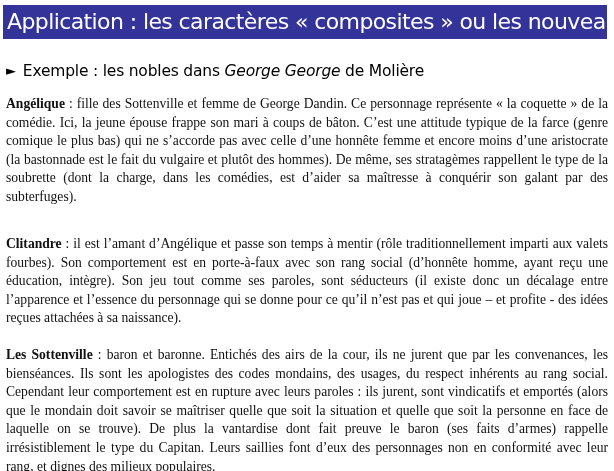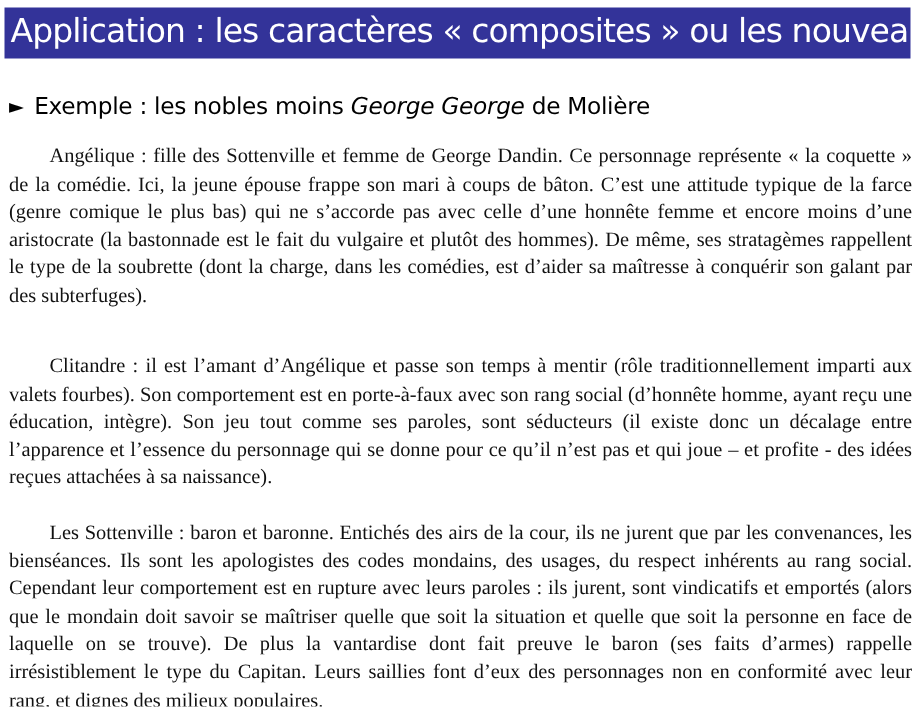--- a/index.html
+++ b/index.html
@@ -54,35 +54,34 @@
       left: 6px;
       width: 602px;
       font-family: "Liberation Serif", serif;
       font-size: 13.6px;
       line-height: 18.6px;
       color: #111111;
       text-align: justify;
       margin: 0;
     }
     .para b {
-      font-weight: normal;
-      margin-left: 27px;
+      font-weight: bold;
     }
     #para-angelique { top: 95px; }
     #para-clitandre { top: 235px; }
     #para-sottenville { top: 346px; }
   </style>
 </head>
 <body>
 
 <div class="title-bar">
   <span>Application : les caractères « composites » ou les nouveaux ridicules</span>
 </div>
 
 <div class="subheading">
-  <span class="bullet">►</span><span>Exemple : les nobles moins </span><em>George George</em><span> de Molière</span>
+  <span class="bullet">►</span><span>Exemple : les nobles dans </span><em>George George</em><span> de Molière</span>
 </div>
 
 <p class="para" id="para-angelique"><b>Angélique</b><span> : </span><span>fille des Sottenville et femme de George Dandin. Ce personnage représente « la coquette » de la comédie. Ici, la jeune épouse frappe son mari à coups de bâton. C’est une attitude typique de la farce (genre comique le plus bas) qui ne s’accorde pas avec celle d’une honnête femme et encore moins d’une aristocrate (la bastonnade est le fait du vulgaire et plutôt des hommes). De même, ses stratagèmes rappellent le type de la soubrette (dont la charge, dans les comédies, est d’aider sa maîtresse à conquérir son galant par des subterfuges).</span></p>
 
 <p class="para" id="para-clitandre"><b>Clitandre</b><span> : </span><span>il est l’amant d’Angélique et passe son temps à mentir (rôle traditionnellement imparti aux valets fourbes). Son comportement est en porte-à-faux avec son rang social (d’honnête homme, ayant reçu une éducation, intègre). Son jeu tout comme ses paroles, sont séducteurs (il existe donc un décalage entre l’apparence et l’essence du personnage qui se donne pour ce qu’il n’est pas et qui joue – et profite - des idées reçues attachées à sa naissance).</span></p>
 
 <p class="para" id="para-sottenville"><b>Les Sottenville</b><span> : </span><span>baron et baronne. Entichés des airs de la cour, ils ne jurent que par les convenances, les bienséances. Ils sont les apologistes des codes mondains, des usages, du respect inhérents au rang social. Cependant leur comportement est en rupture avec leurs paroles : ils jurent, sont vindicatifs et emportés (alors que le mondain doit savoir se maîtriser quelle que soit la situation et quelle que soit la personne en face de laquelle on se trouve). De plus la vantardise dont fait preuve le baron (ses faits d’armes) rappelle irrésistiblement le type du Capitan. Leurs saillies font d’eux des personnages non en conformité avec leur rang, et dignes des milieux populaires.</span></p>
 
 </body></html>

